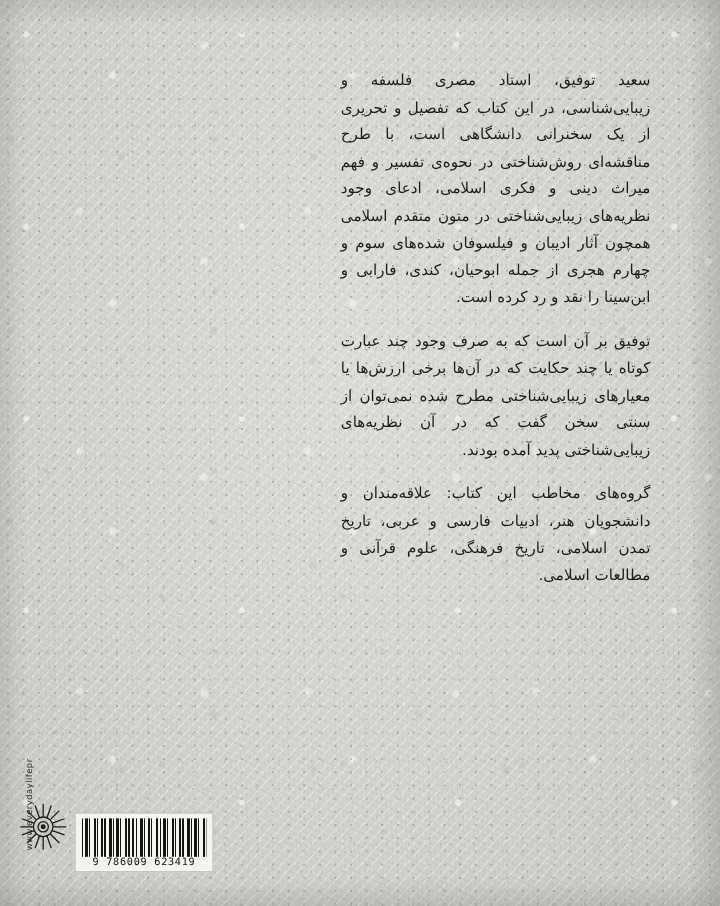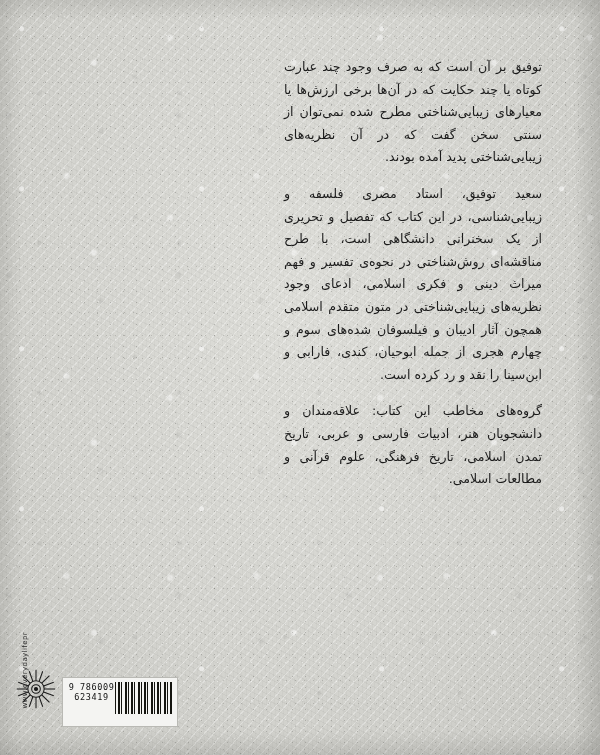--- a/index.html
+++ b/index.html
@@ -135,21 +135,21 @@
     position: absolute;
     left: 62px;
     bottom: 28px;
     width: 116px;
     height: 50px;
     background: #f4f4f2;
     border: 1px solid #b9b9b4;
     padding: 4px 5px 2px 5px;
     box-sizing: border-box;
     display: flex;
-    flex-direction: row;
+    flex-direction: column;
     justify-content: flex-end;
   }
   .bars {
     height: 32px;
     width: 100%;
     background-image:
       repeating-linear-gradient(to right,
         #14140f 0 1px, #f4f4f2 1px 3px,
         #14140f 3px 5px, #f4f4f2 5px 6px,
         #14140f 6px 7px, #f4f4f2 7px 10px,
@@ -168,22 +168,22 @@
 </head>
 <body>
 
 <div class="cover">
 
   <div class="grain"></div>
   <div class="speckles"></div>
   <div class="edge-shade"></div>
 
   <div class="blurb">
+    <p>سعید توفیق، استاد مصری فلسفه و زیبایی‌شناسی، در این کتاب که تفصیل و تحریری از یک سخنرانی دانشگاهی است، با طرح مناقشه‌ای روش‌شناختی در نحوه‌ی تفسیر و فهم میراث دینی و فکری اسلامی، ادعای وجود نظریه‌های زیبایی‌شناختی در متون متقدم اسلامی همچون آثار ادیبان و فیلسوفان شده‌های سوم و چهارم هجری از جمله ابوحیان، کندی، فارابی و ابن‌سینا را نقد و رد کرده است.</p>
     <p>توفیق بر آن است که به صرف وجود چند عبارت کوتاه یا چند حکایت که در آن‌ها برخی ارزش‌ها یا معیارهای زیبایی‌شناختی مطرح شده نمی‌توان از سنتی سخن گفت که در آن نظریه‌های زیبایی‌شناختی پدید آمده بودند.</p>
-    <p>سعید توفیق، استاد مصری فلسفه و زیبایی‌شناسی، در این کتاب که تفصیل و تحریری از یک سخنرانی دانشگاهی است، با طرح مناقشه‌ای روش‌شناختی در نحوه‌ی تفسیر و فهم میراث دینی و فکری اسلامی، ادعای وجود نظریه‌های زیبایی‌شناختی در متون متقدم اسلامی همچون آثار ادیبان و فیلسوفان شده‌های سوم و چهارم هجری از جمله ابوحیان، کندی، فارابی و ابن‌سینا را نقد و رد کرده است.</p>
     <p>گروه‌های مخاطب این کتاب: علاقه‌مندان و دانشجویان هنر، ادبیات فارسی و عربی، تاریخ تمدن اسلامی، تاریخ فرهنگی، علوم قرآنی و مطالعات اسلامی.</p>
   </div>
 
   <div class="publisher">
     <div class="pub-name">
       <div>زندگی</div>
       <div>روزانه</div>
     </div>
     <svg class="pub-mark" viewBox="0 0 100 100">
       <g fill="none" stroke="#1a1a1a" stroke-width="2.2">

